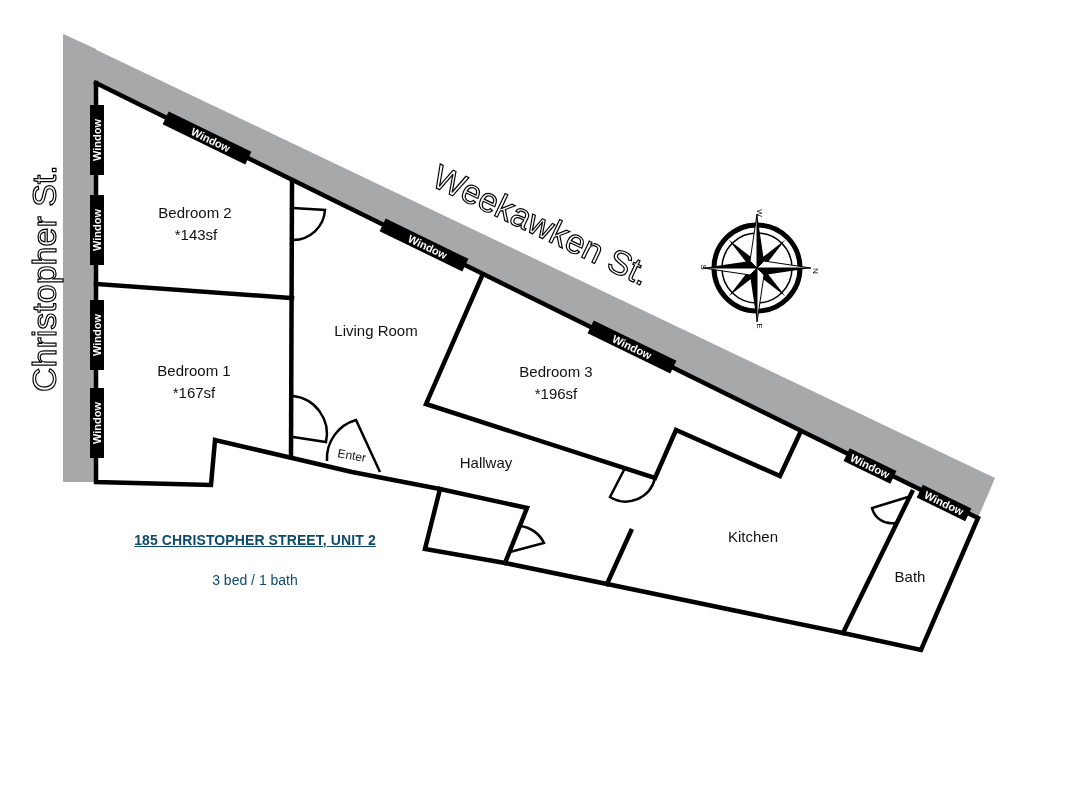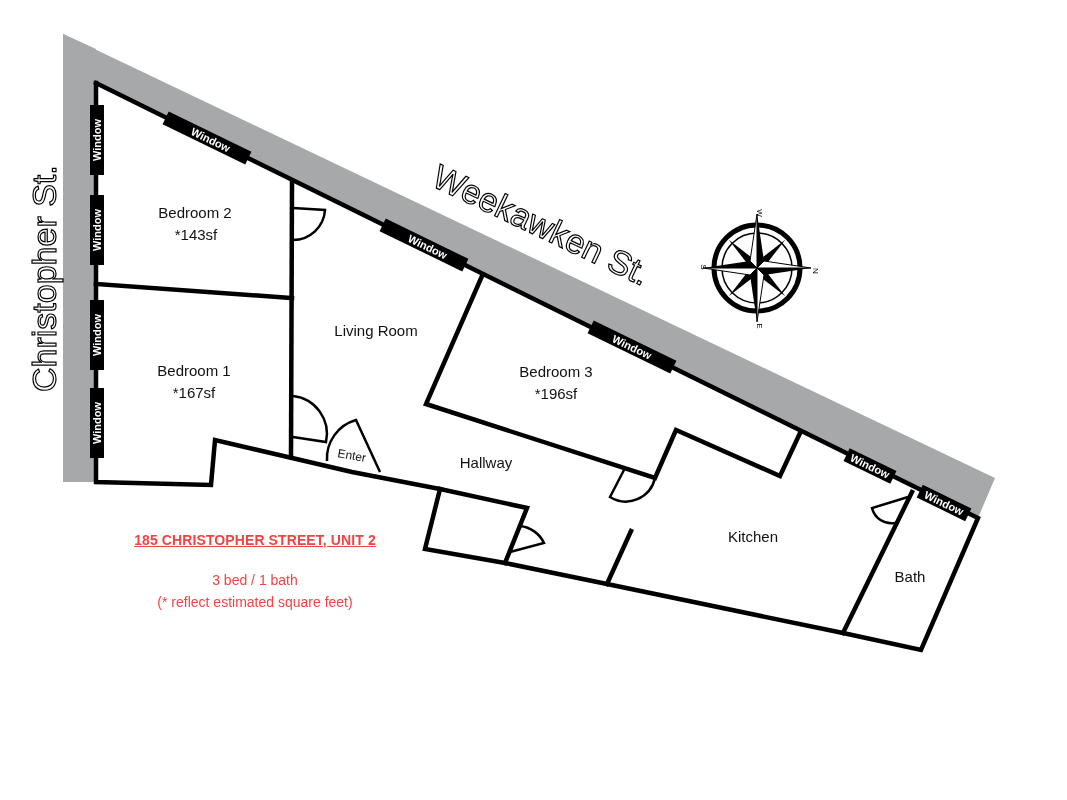--- a/index.html
+++ b/index.html
@@ -7,21 +7,21 @@
   #plan { position: absolute; left: 0; top: 0; width: 1067px; height: 800px; }
   .street { fill: #a7a8aa; }
   .wall { fill: none; stroke: #000; stroke-width: 4.5; stroke-linejoin: miter; stroke-linecap: square; }
   .door { fill: none; stroke: #000; stroke-width: 2.5; }
   .win-rect { fill: #000; }
   .win-text { fill: #fff; font-family: "Liberation Sans", sans-serif; font-size: 11px; font-weight: bold; }
   .room-label { fill: #111; font-family: "Liberation Sans", sans-serif; font-size: 15px; text-anchor: middle; }
   .street-label { fill: #fff; stroke: #000; stroke-width: 1.2; font-family: "Liberation Sans", sans-serif; font-size: 34px; }
   .enter-label { fill: #111; font-family: "Liberation Sans", sans-serif; font-size: 12px; }
   .compass-letter { fill: #000; font-family: "Liberation Sans", sans-serif; font-size: 8px; text-anchor: middle; }
-  .caption { position: absolute; left: 100px; top: 532px; width: 310px; text-align: center; color: #ef4444; }
+  .caption { position: absolute; left: 100px; top: 532px; width: 310px; text-align: center; color: #0c4a6e; }
   .caption .title { font-size: 14px; font-weight: bold; text-decoration: underline; letter-spacing: 0.1px; }
   .caption .line { font-size: 14px; margin-top: 24px; }
   .caption .line2 { font-size: 14px; margin-top: 6px; }
 </style>
 </head>
 <body>
 
 <svg id="plan" viewBox="0 0 1067 800" xmlns="http://www.w3.org/2000/svg">
 
   <polygon class="street" points="63,34 96,49 96,83 94,482 63,482"></polygon>
@@ -122,14 +122,13 @@
     <text class="compass-letter" transform="translate(0,-55) rotate(90)">W</text>
     <text class="compass-letter" transform="translate(56,3) rotate(90)">N</text>
     <text class="compass-letter" transform="translate(0,58) rotate(90)">E</text>
     <text class="compass-letter" transform="translate(-56,-1) rotate(90)">S</text>
   </g>
 </svg>
 
 <div class="caption">
   <div class="title">185 CHRISTOPHER STREET, UNIT 2</div>
   <div class="line">3 bed / 1 bath</div>
-  <div class="line2">(* reflect estimated square feet)</div>
 </div>
 
 </body></html>

